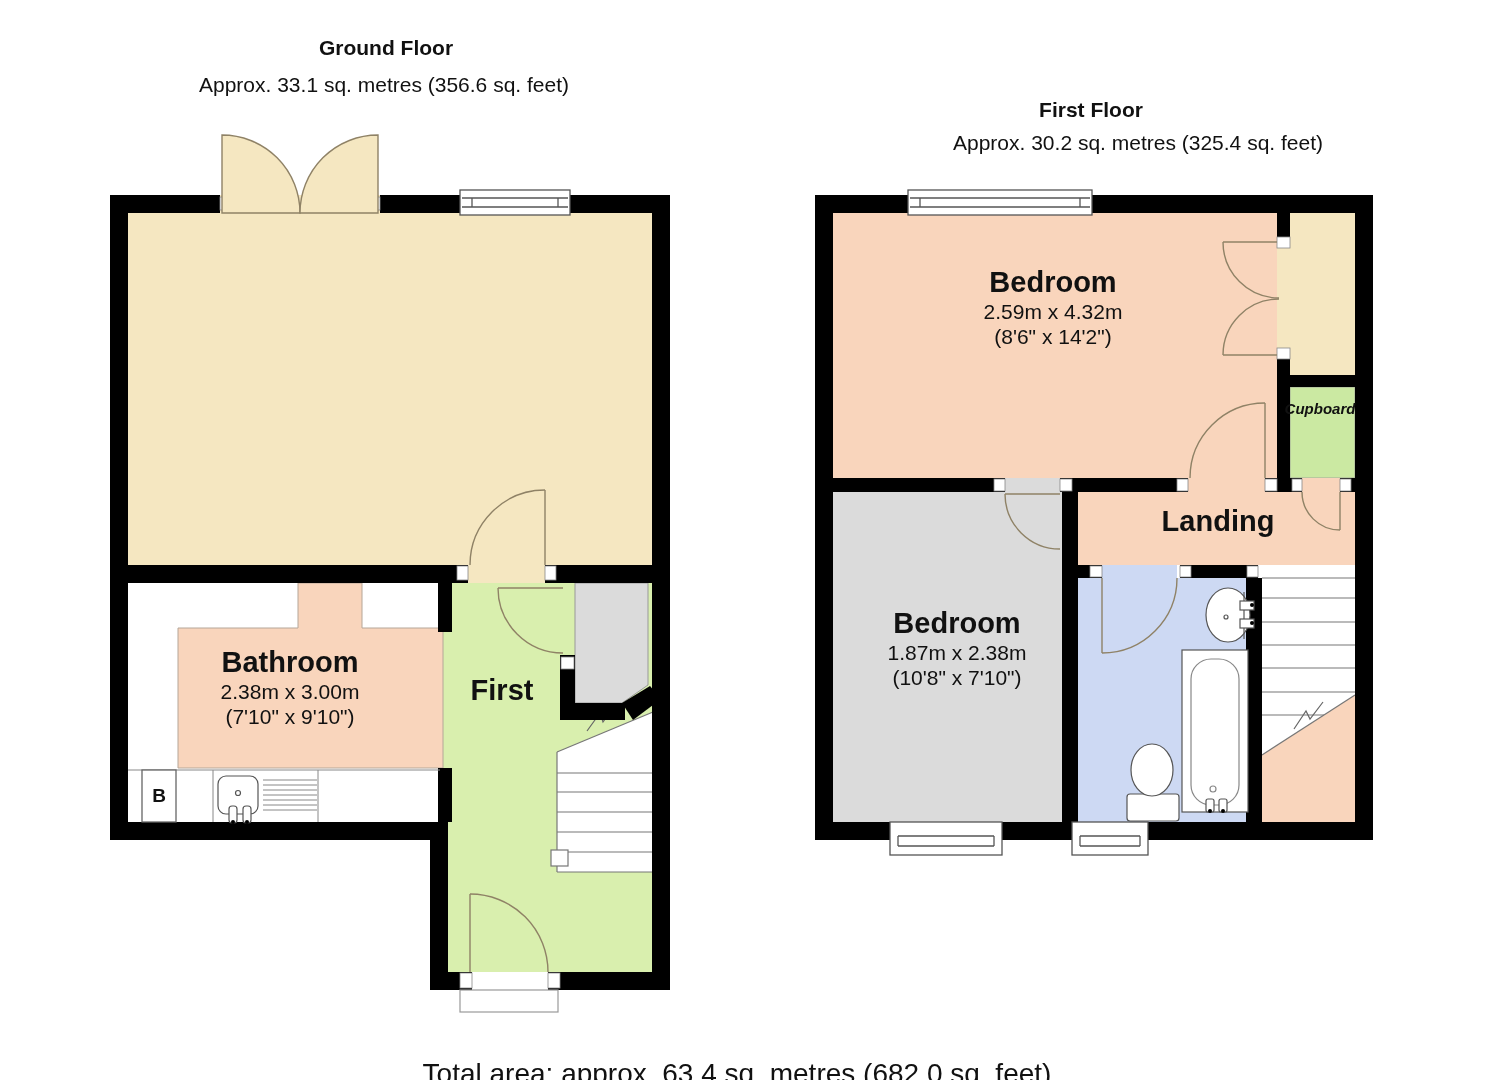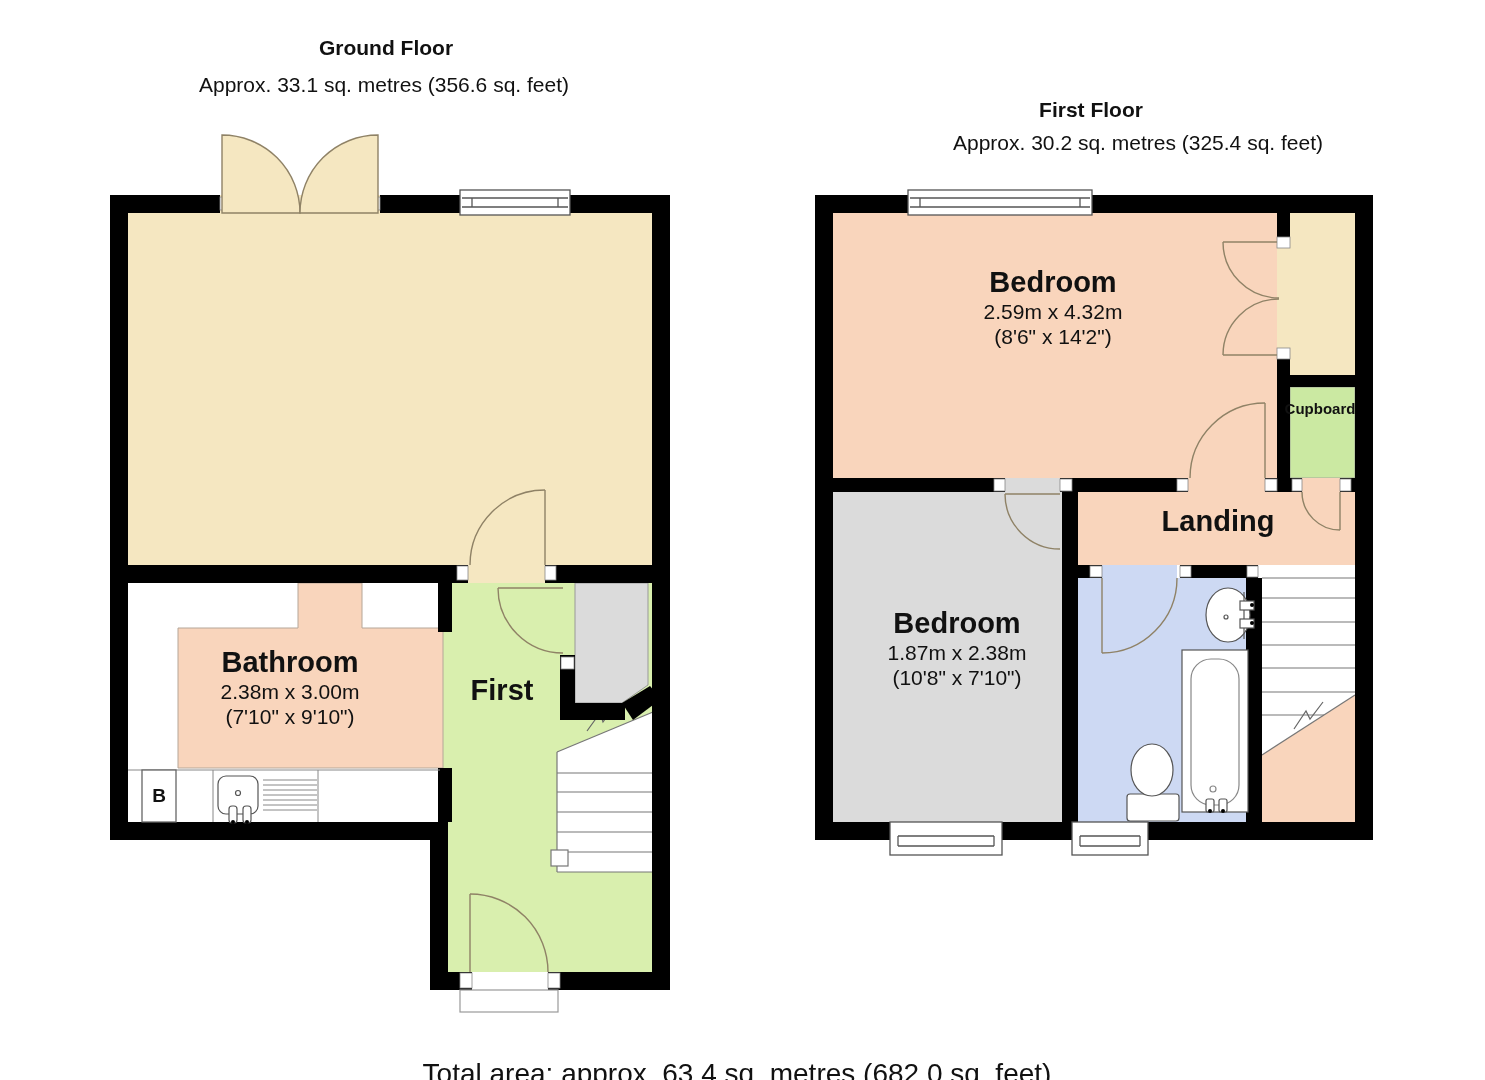--- a/index.html
+++ b/index.html
@@ -5,21 +5,21 @@
   html,body{margin:0;padding:0;background:#fff;}
   .canvas{position:relative;width:1485px;height:1080px;background:#fff;overflow:hidden;
           font-family:"Liberation Sans",sans-serif;color:#111;}
   .plan-svg{position:absolute;left:0;top:0;}
   .lbl{position:absolute;white-space:nowrap;transform:translate(-50%,-50%);text-align:center;}
   .block{position:absolute;transform:translateX(-50%);text-align:center;}
   .title{font-size:21px;font-weight:bold;}
   .sub{font-size:21px;}
   .room-name{font-size:29px;font-weight:bold;line-height:33px;white-space:nowrap;}
   .room-dim{font-size:21px;line-height:25px;white-space:nowrap;}
-  .small-name{font-size:15px;font-weight:bold;}
+  .small-name{font-size:15px;font-weight:bold;font-style:italic;}
   .b-label{font-size:19px;font-weight:bold;}
   .total{font-size:28px;margin-top:18px;}
 </style>
 </head>
 <body>
 
 <div class="canvas">
 
 <svg class="plan-svg" width="1485" height="1080" viewBox="0 0 1485 1080">
 

